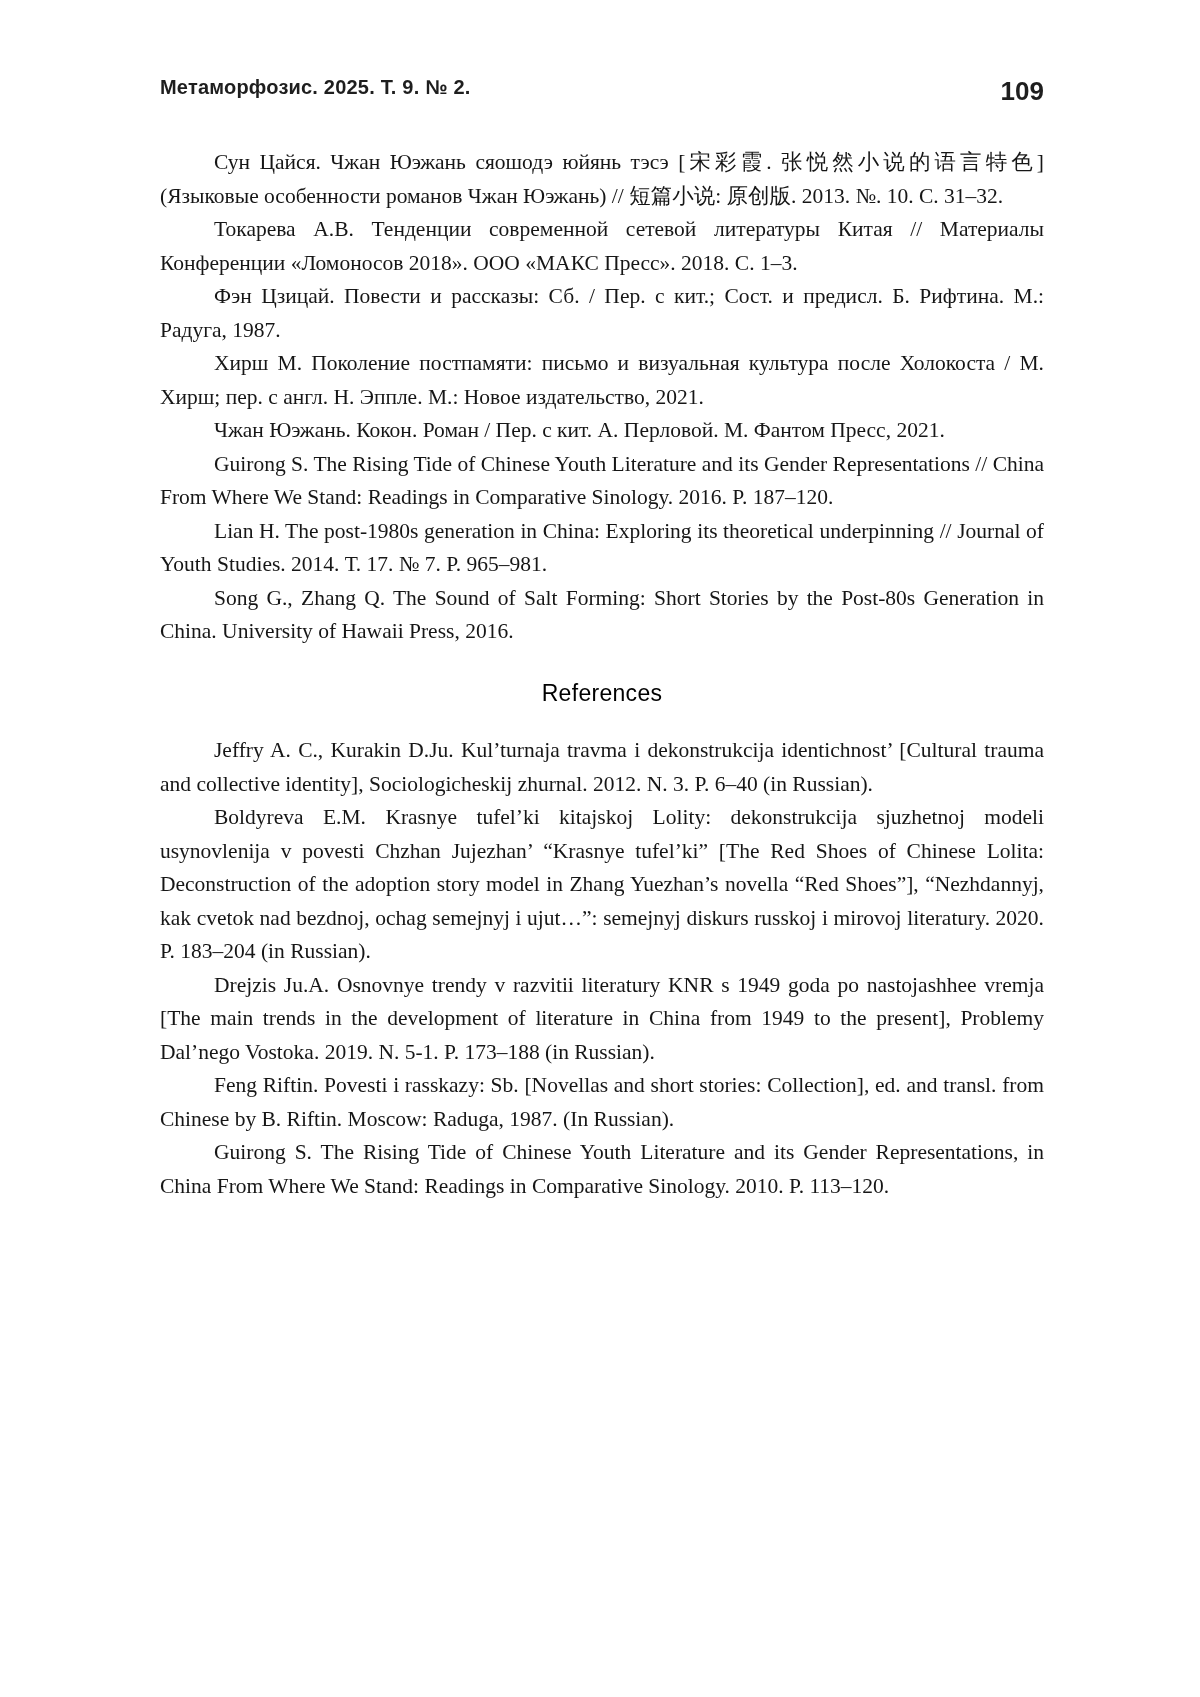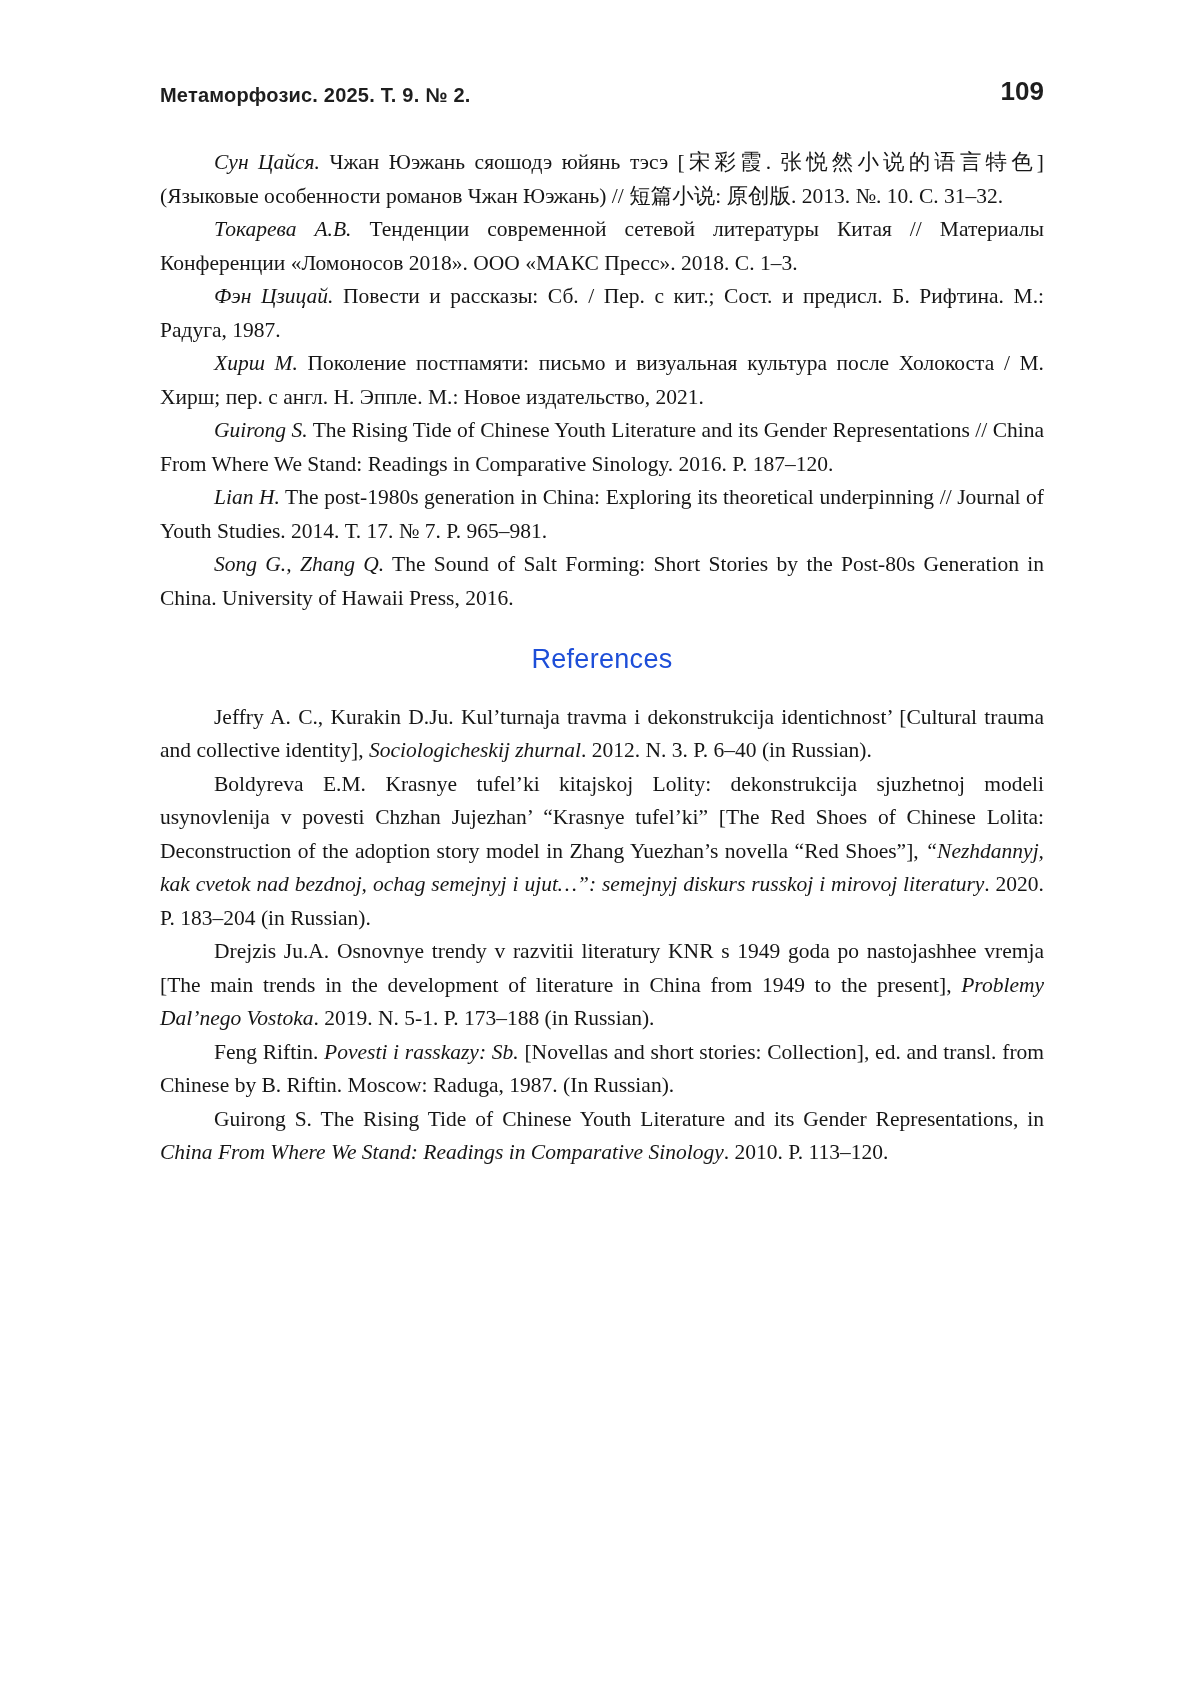--- a/index.html
+++ b/index.html
@@ -15,21 +15,21 @@
     background: #ffffff;
     overflow: hidden;
   }
   .running-head {
     position: absolute;
     top: 76px;
     left: 160px;
     width: 884px;
     display: flex;
     justify-content: space-between;
-    align-items: flex-end;
+    align-items: flex-start;
     font-family: "Liberation Sans", sans-serif;
     font-weight: 700;
     font-size: 20px;
     color: #1e1e1e;
     gap: 8px;
   }
   .journal-line {
     letter-spacing: 0.2px;
   }
   .page-number {
@@ -44,49 +44,49 @@
     font-size: 21.5px;
     line-height: 33.5px;
     color: #161616;
     text-align: justify;
   }
   .content p {
     margin: 0;
     text-indent: 54px;
   }
   .content p span.it {
-    font-style: italic;
   }
   h2.refs-heading {
     font-family: "Liberation Sans", "DejaVu Sans", sans-serif;
-    font-size: 27px;
+    font-size: 23px;
     font-weight: 500;
     text-align: center;
     text-indent: 0;
     margin: 28px 0 24px 0;
-    color: #1d4ed8;
+    color: #000000;
     letter-spacing: 0.3px;
   }
 </style>
 </head>
 <body>
 
 <div class="page">
 
   <header class="running-head">
     <span class="journal-line">Метаморфозис. 2025. Т. 9. № 2.</span>
     <span class="page-number">109</span>
   </header>
 
   <main class="content">
     <section id="biblio-list">
         <p><span class="it">Сун Цайся.</span><span> Чжан Юэжань сяошодэ юйянь тэсэ [宋彩霞. 张悦然小说的语言特色] (Языковые особенности романов Чжан Юэжань) // 短篇小说: 原创版. 2013. №. 10. С. 31–32.</span></p>
         <p><span class="it">Токарева А.В.</span><span> Тенденции современной сетевой литературы Китая // Материалы Конференции «Ломоносов 2018». ООО «МАКС Пресс». 2018. С. 1–3.</span></p>
         <p><span class="it">Фэн Цзицай.</span><span> Повести и рассказы: Сб. / Пер. с кит.; Сост. и предисл. Б. Рифтина. М.: Радуга, 1987.</span></p>
         <p><span class="it">Хирш М.</span><span> Поколение постпамяти: письмо и визуальная культура после Холокоста / М. Хирш; пер. с англ. Н. Эппле. М.: Новое издательство, 2021.</span></p>
+        <p><span class="it">Чжан Юэжань.</span><span> Кокон. Роман / Пер. с кит. А. Перловой. М. Фантом Пресс, 2021.</span></p>
         <p><span class="it">Guirong S.</span><span> The Rising Tide of Chinese Youth Literature and its Gender Representations // China From Where We Stand: Readings in Comparative Sinology. 2016. P. 187–120.</span></p>
         <p><span class="it">Lian H.</span><span> The post-1980s generation in China: Exploring its theoretical underpinning // Journal of Youth Studies. 2014. Т. 17. № 7. P. 965–981.</span></p>
         <p><span class="it">Song G., Zhang Q.</span><span> The Sound of Salt Forming: Short Stories by the Post-80s Generation in China. University of Hawaii Press, 2016.</span></p>
       </section>
 
     <h2 class="refs-heading">References</h2>
 
     <section id="refs-list">
         <p><span>Jeffry A. C., Kurakin D.Ju. Kul’turnaja travma i dekonstrukcija identichnost’ [Cultural trauma and collective identity], </span><span class="it">Sociologicheskij zhurnal</span><span>. 2012. N. 3. P. 6–40 (in Russian).</span></p>
         <p><span>Boldyreva E.M. Krasnye tufel’ki kitajskoj Lolity: dekonstrukcija sjuzhetnoj modeli usynovlenija v povesti Chzhan Jujezhan’ “Krasnye tufel’ki” [The Red Shoes of Chinese Lolita: Deconstruction of the adoption story model in Zhang Yuezhan’s novella “Red Shoes”], </span><span class="it">“Nezhdannyj, kak cvetok nad bezdnoj, ochag semejnyj i ujut…”: semejnyj diskurs russkoj i mirovoj literatury</span><span>. 2020. P. 183–204 (in Russian).</span></p>

